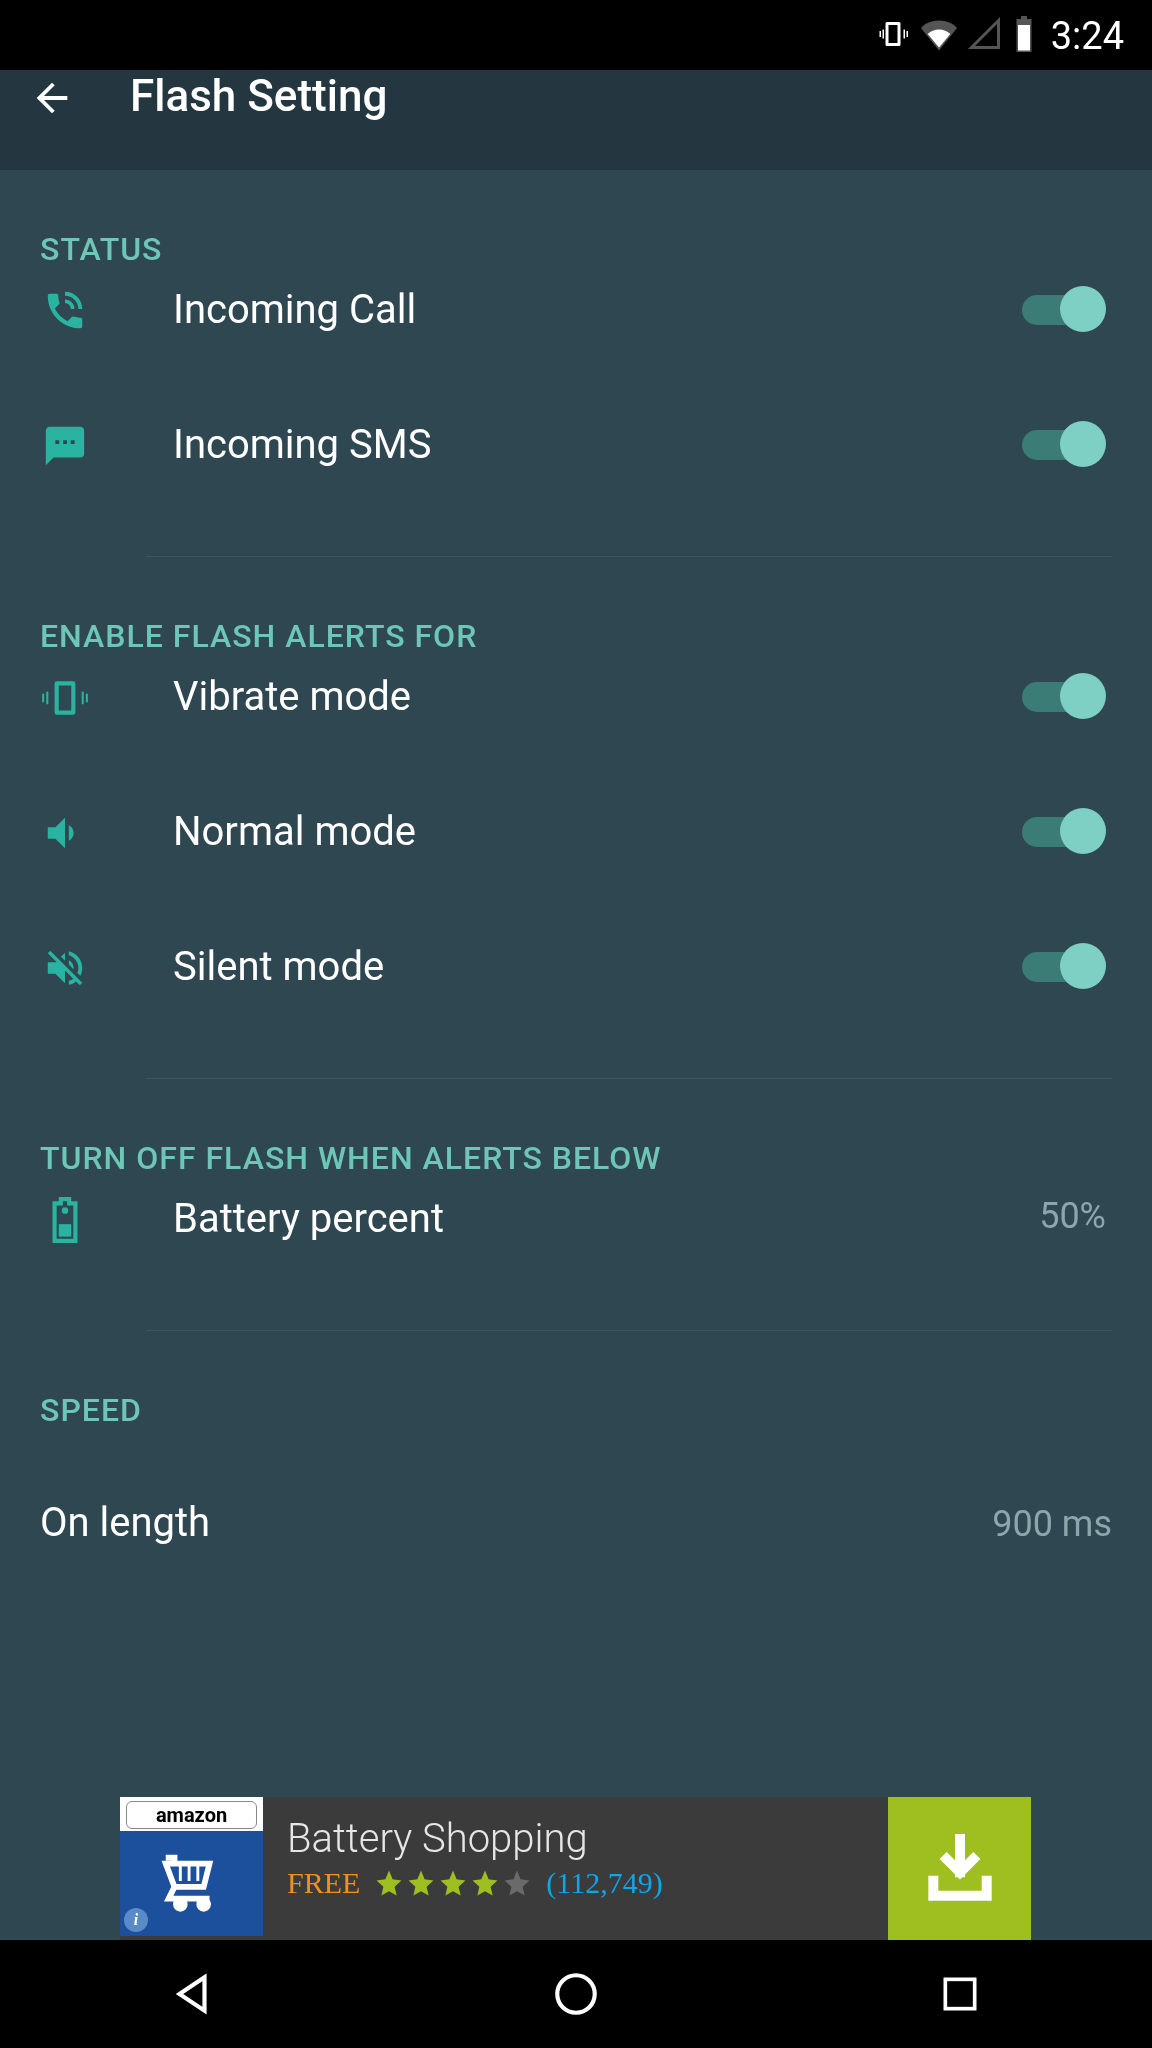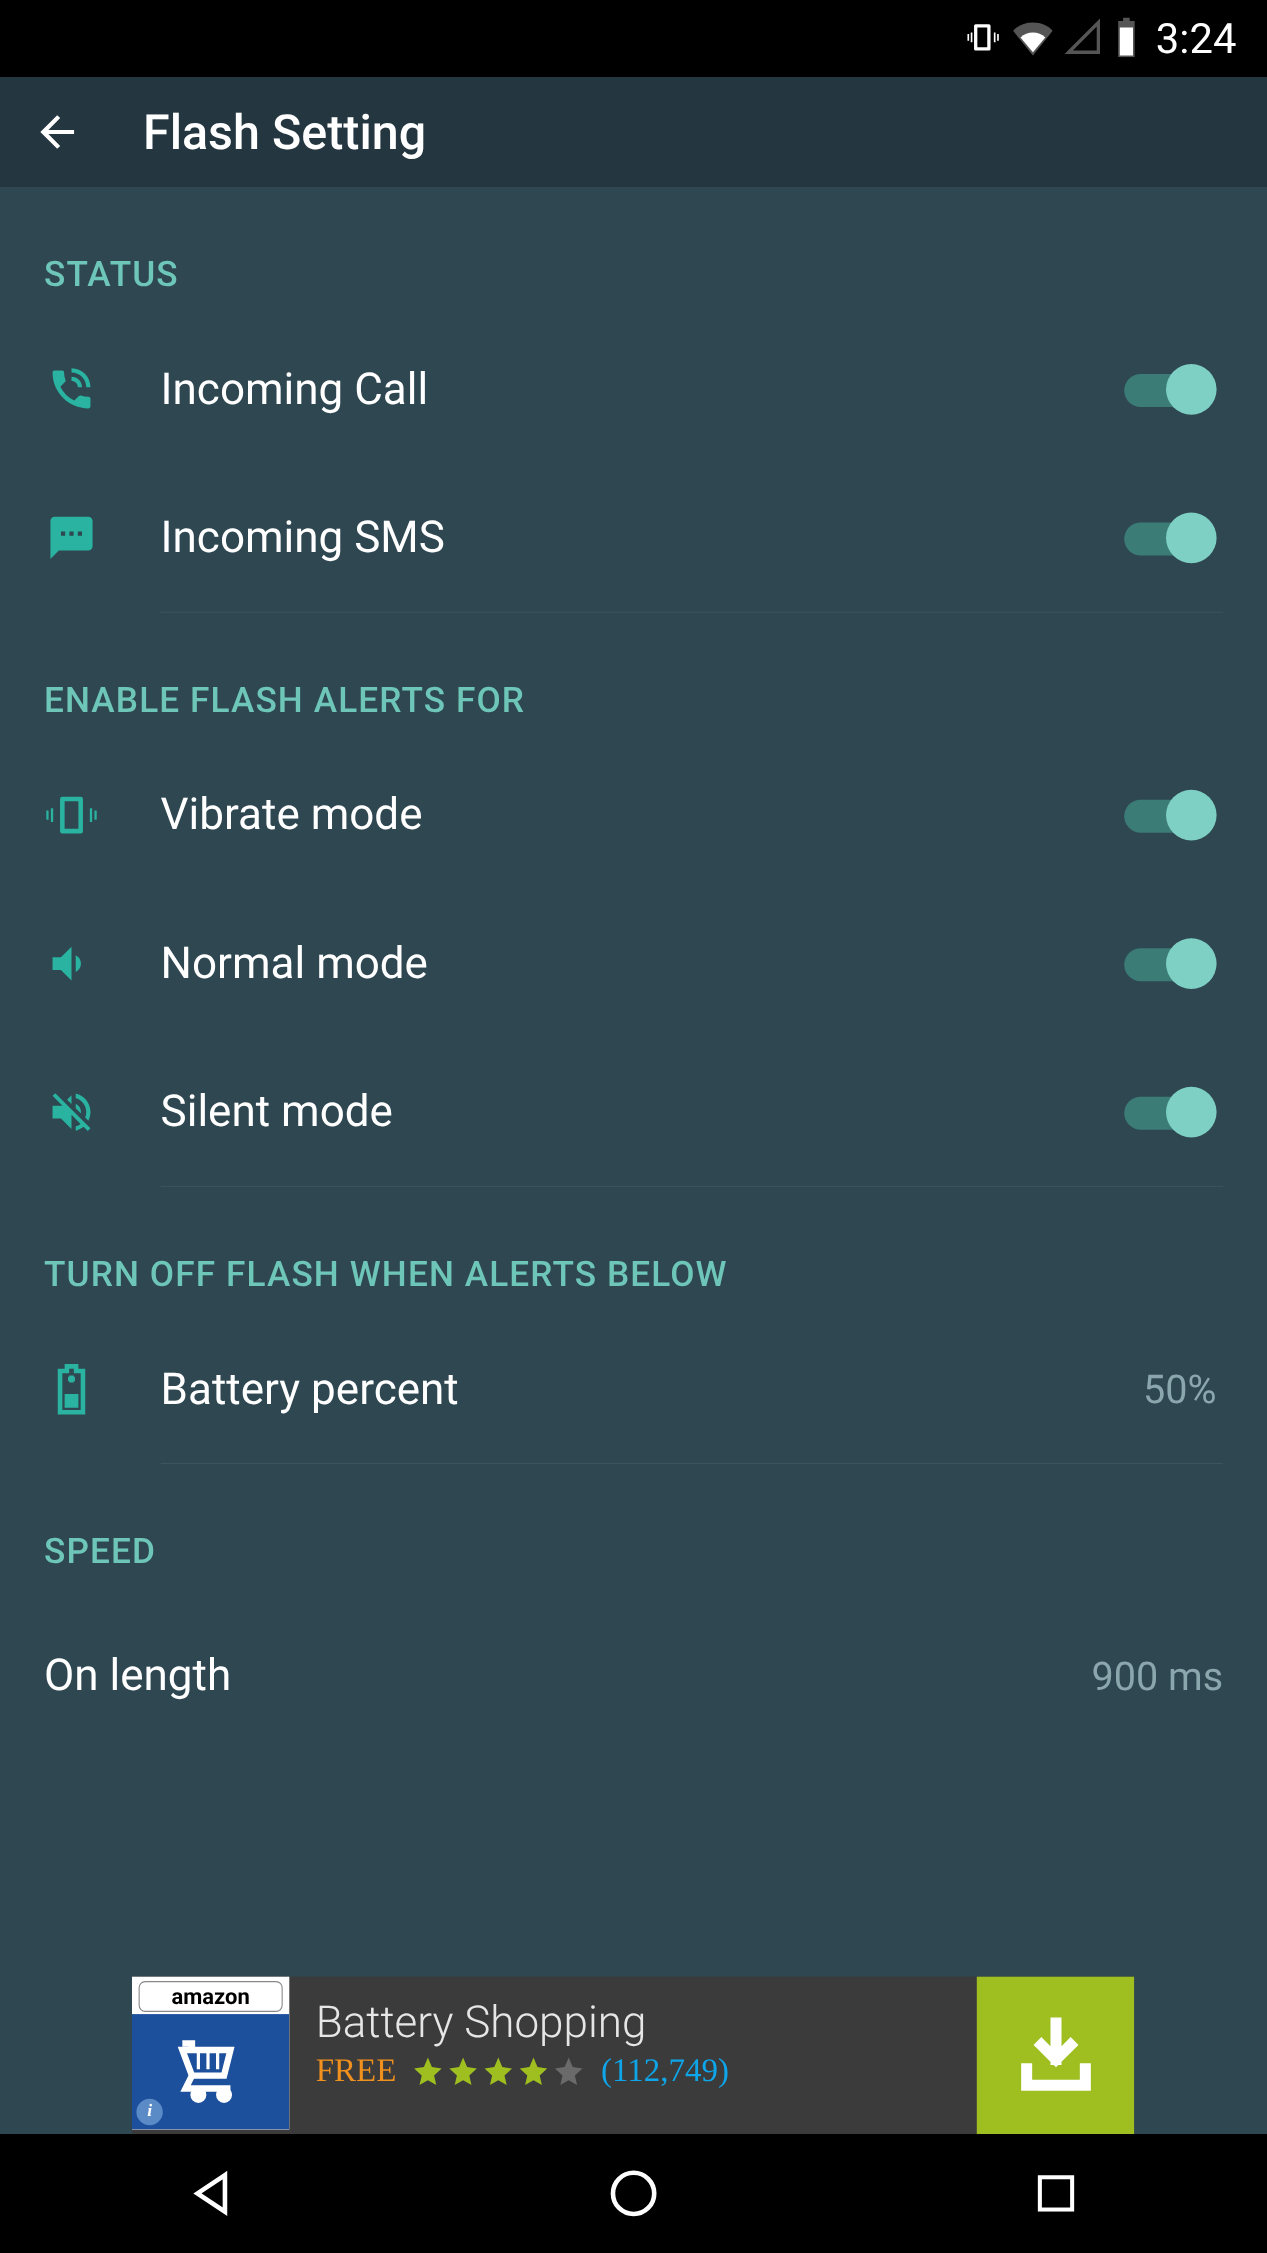--- a/index.html
+++ b/index.html
@@ -28,21 +28,20 @@
   .status-time {
     font-size: 38px;
     color: #fff;
     font-weight: 400;
     margin-left: 6px;
   }
   .app-bar {
     height: 100px;
     background: #243640;
     display: flex;
-    align-items: center;
     padding: 0 24px;
   }
   .back-arrow {
     width: 56px;
     height: 56px;
     display: flex;
     align-items: center;
     justify-content: center;
     color: #fff;
   }
@@ -58,22 +57,22 @@
   .section-header {
     color: #6EC6B8;
     font-size: 32px;
     letter-spacing: 1px;
     font-weight: 500;
     margin-top: 60px;
     margin-bottom: 18px;
   }
   .row {
     display: flex;
-    align-items: center;
     height: 135px;
+    gap: 27px;
   }
   .row-icon {
     width: 50px;
     height: 50px;
     color: #2AB3A0;
     display: flex;
     align-items: center;
     justify-content: center;
     flex-shrink: 0;
   }

